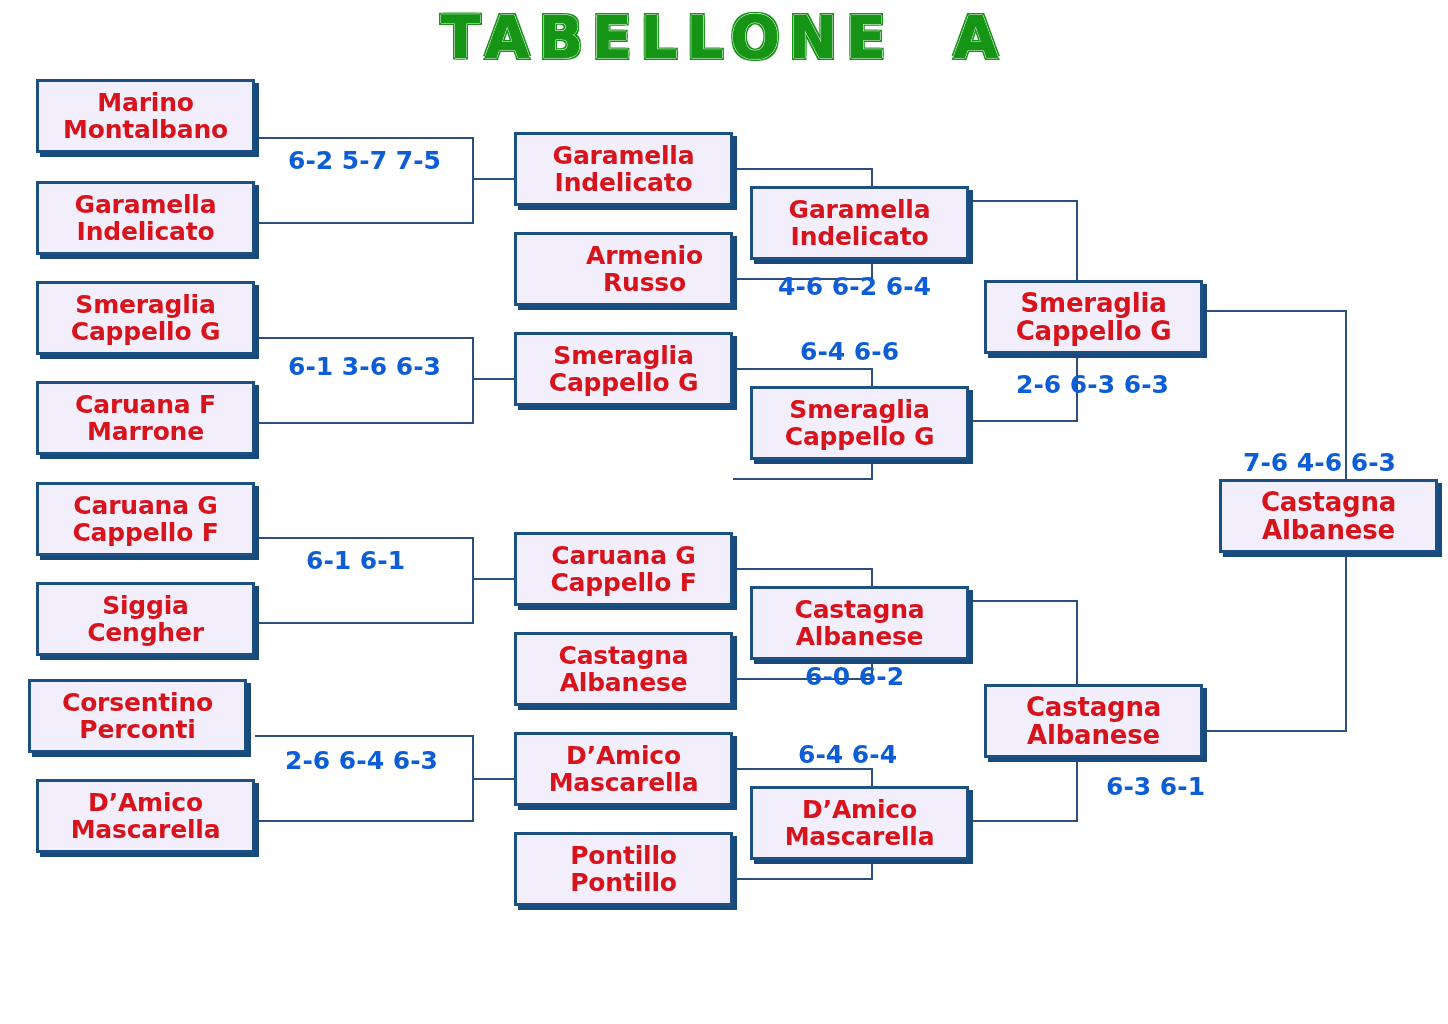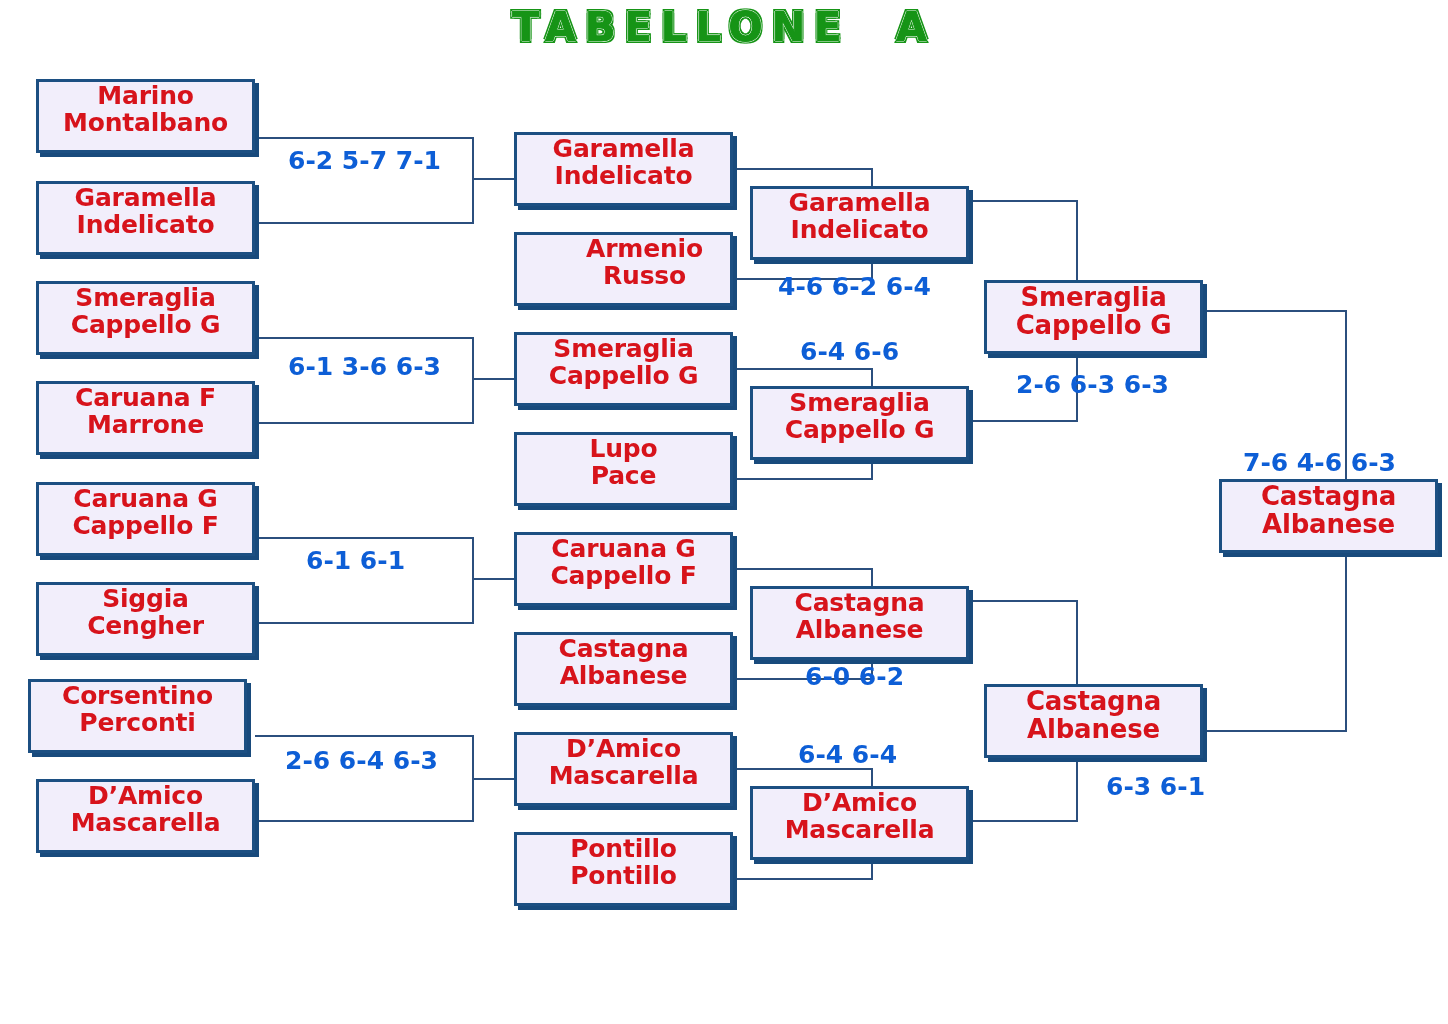--- a/index.html
+++ b/index.html
@@ -11,21 +11,21 @@
     position:relative;
   }
   #stage{position:absolute;left:0;top:0;width:1448px;height:1024px;}
 
   
   .title{
     position:absolute;
     left:0;top:4px;width:1448px;
     text-align:center;
     font-family:"DejaVu Sans","Liberation Sans",sans-serif;
-    font-size:40px;
+    font-size:58px;
     font-weight:bold;
     color:#169416;
     letter-spacing:9px;
     -webkit-text-stroke:1px #169416;
     text-shadow:
        1px 0 0 #ffffff,
       -1px 0 0 #ffffff,
        0 1px 0 #ffffff,
        0 -1px 0 #ffffff,
        2px 2px 0 #169416,
@@ -38,20 +38,21 @@
   
   .box{
     position:absolute;
     background:#f2eefb;
     border:3px solid #1c4f82;
     box-sizing:border-box;
     box-shadow:4px 4px 0 0 #184a7c;
     display:flex;
     flex-direction:column;
     align-items:center;
+    justify-content:center;
     color:#d7131b;
     font-weight:bold;
     line-height:1.08;
     text-align:center;
     z-index:5;
     letter-spacing:-0.2px;
   }
   .box span{display:block;white-space:nowrap;}
   .r1 .box, .box.s1{font-size:25px;}
   .box.s2{font-size:25px;}
@@ -158,40 +159,36 @@
     <div class="box s1" style="left:28px;top:679px;width:219px;height:74px;">
       <span>Corsentino</span>
       <span>Perconti</span>
     </div>
     <div class="box s1" style="left:36px;top:779px;width:219px;height:74px;">
       <span>D’Amico</span>
       <span>Mascarella</span>
     </div>
   </div>
 
-  <div class="score" style="left:288px;top:146px;">6-2 5-7 7-1</div>
+  <div class="score" style="left:288px;top:146px;">6-2 5-7 7-5</div>
   <div class="score" style="left:288px;top:352px;">6-1 3-6 6-3</div>
   <div class="score" style="left:306px;top:546px;">6-1 6-1</div>
   <div class="score" style="left:285px;top:746px;">2-6 6-4 6-3</div>
 
   <div class="box s2" style="left:514px;top:132px;width:219px;height:74px;">
     <span>Garamella</span>
     <span>Indelicato</span>
   </div>
   <div class="box s2" style="left:514px;top:232px;width:219px;height:74px;padding-left:42px;">
     <span>Armenio</span>
     <span>Russo</span>
   </div>
   <div class="box s2" style="left:514px;top:332px;width:219px;height:74px;">
     <span>Smeraglia</span>
     <span>Cappello G</span>
-  </div>
-  <div class="box s2" style="left:514px;top:432px;width:219px;height:74px;">
-    <span>Lupo</span>
-    <span>Pace</span>
   </div>
   <div class="box s2" style="left:514px;top:532px;width:219px;height:74px;">
     <span>Caruana G</span>
     <span>Cappello F</span>
   </div>
   <div class="box s2" style="left:514px;top:632px;width:219px;height:74px;">
     <span>Castagna</span>
     <span>Albanese</span>
   </div>
   <div class="box s2" style="left:514px;top:732px;width:219px;height:74px;">

